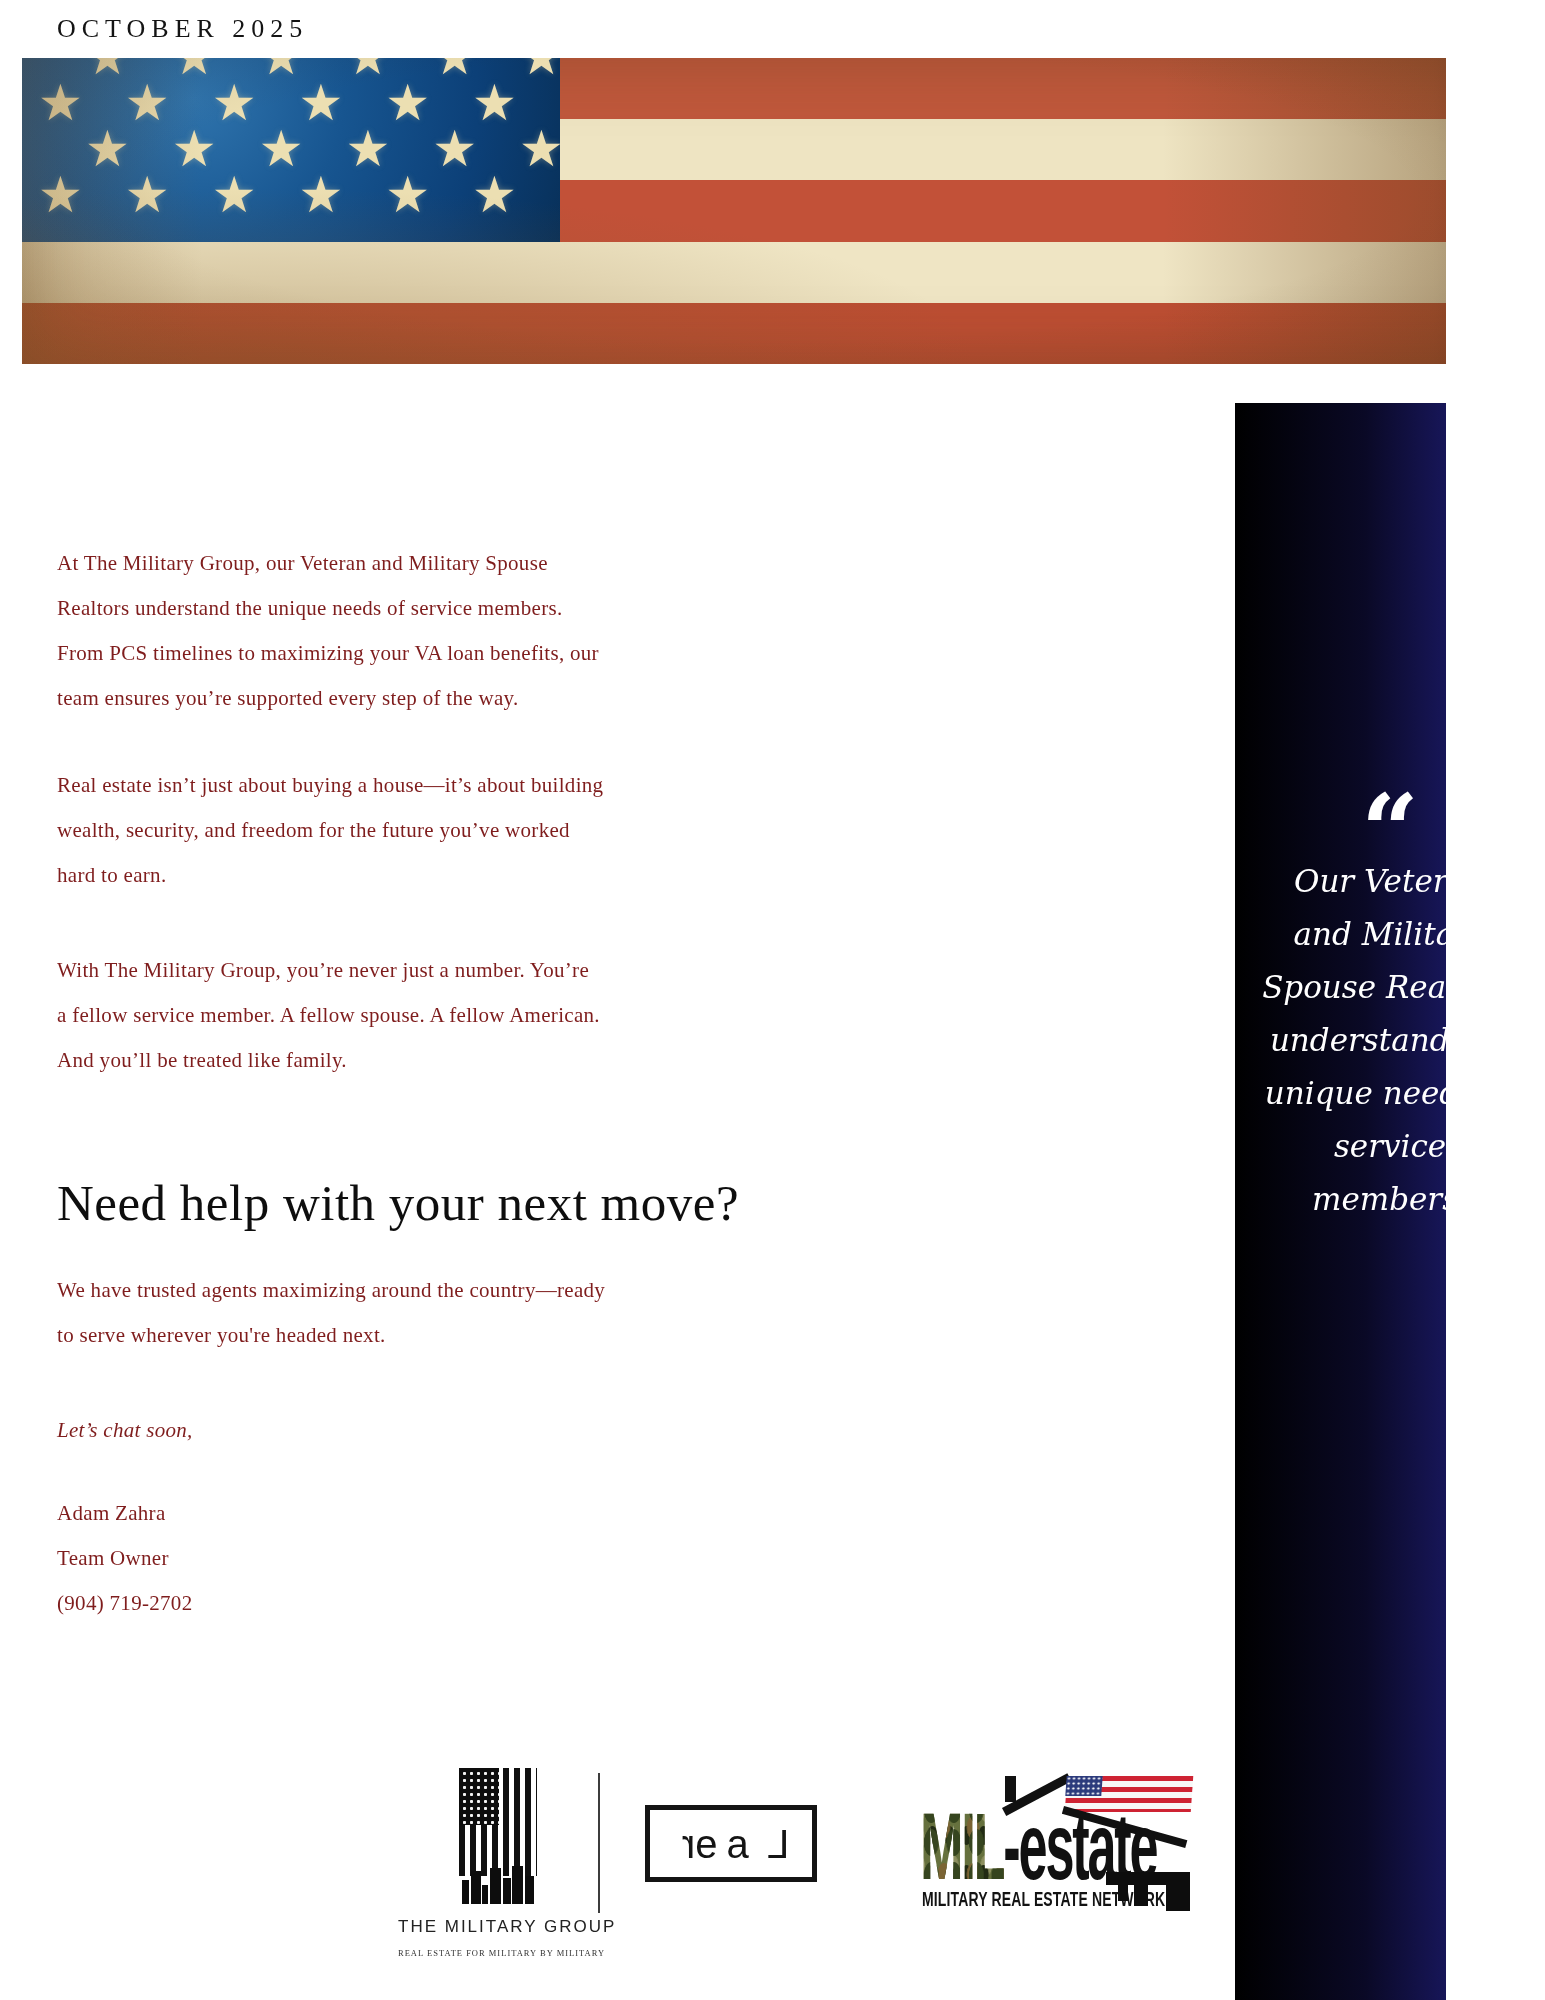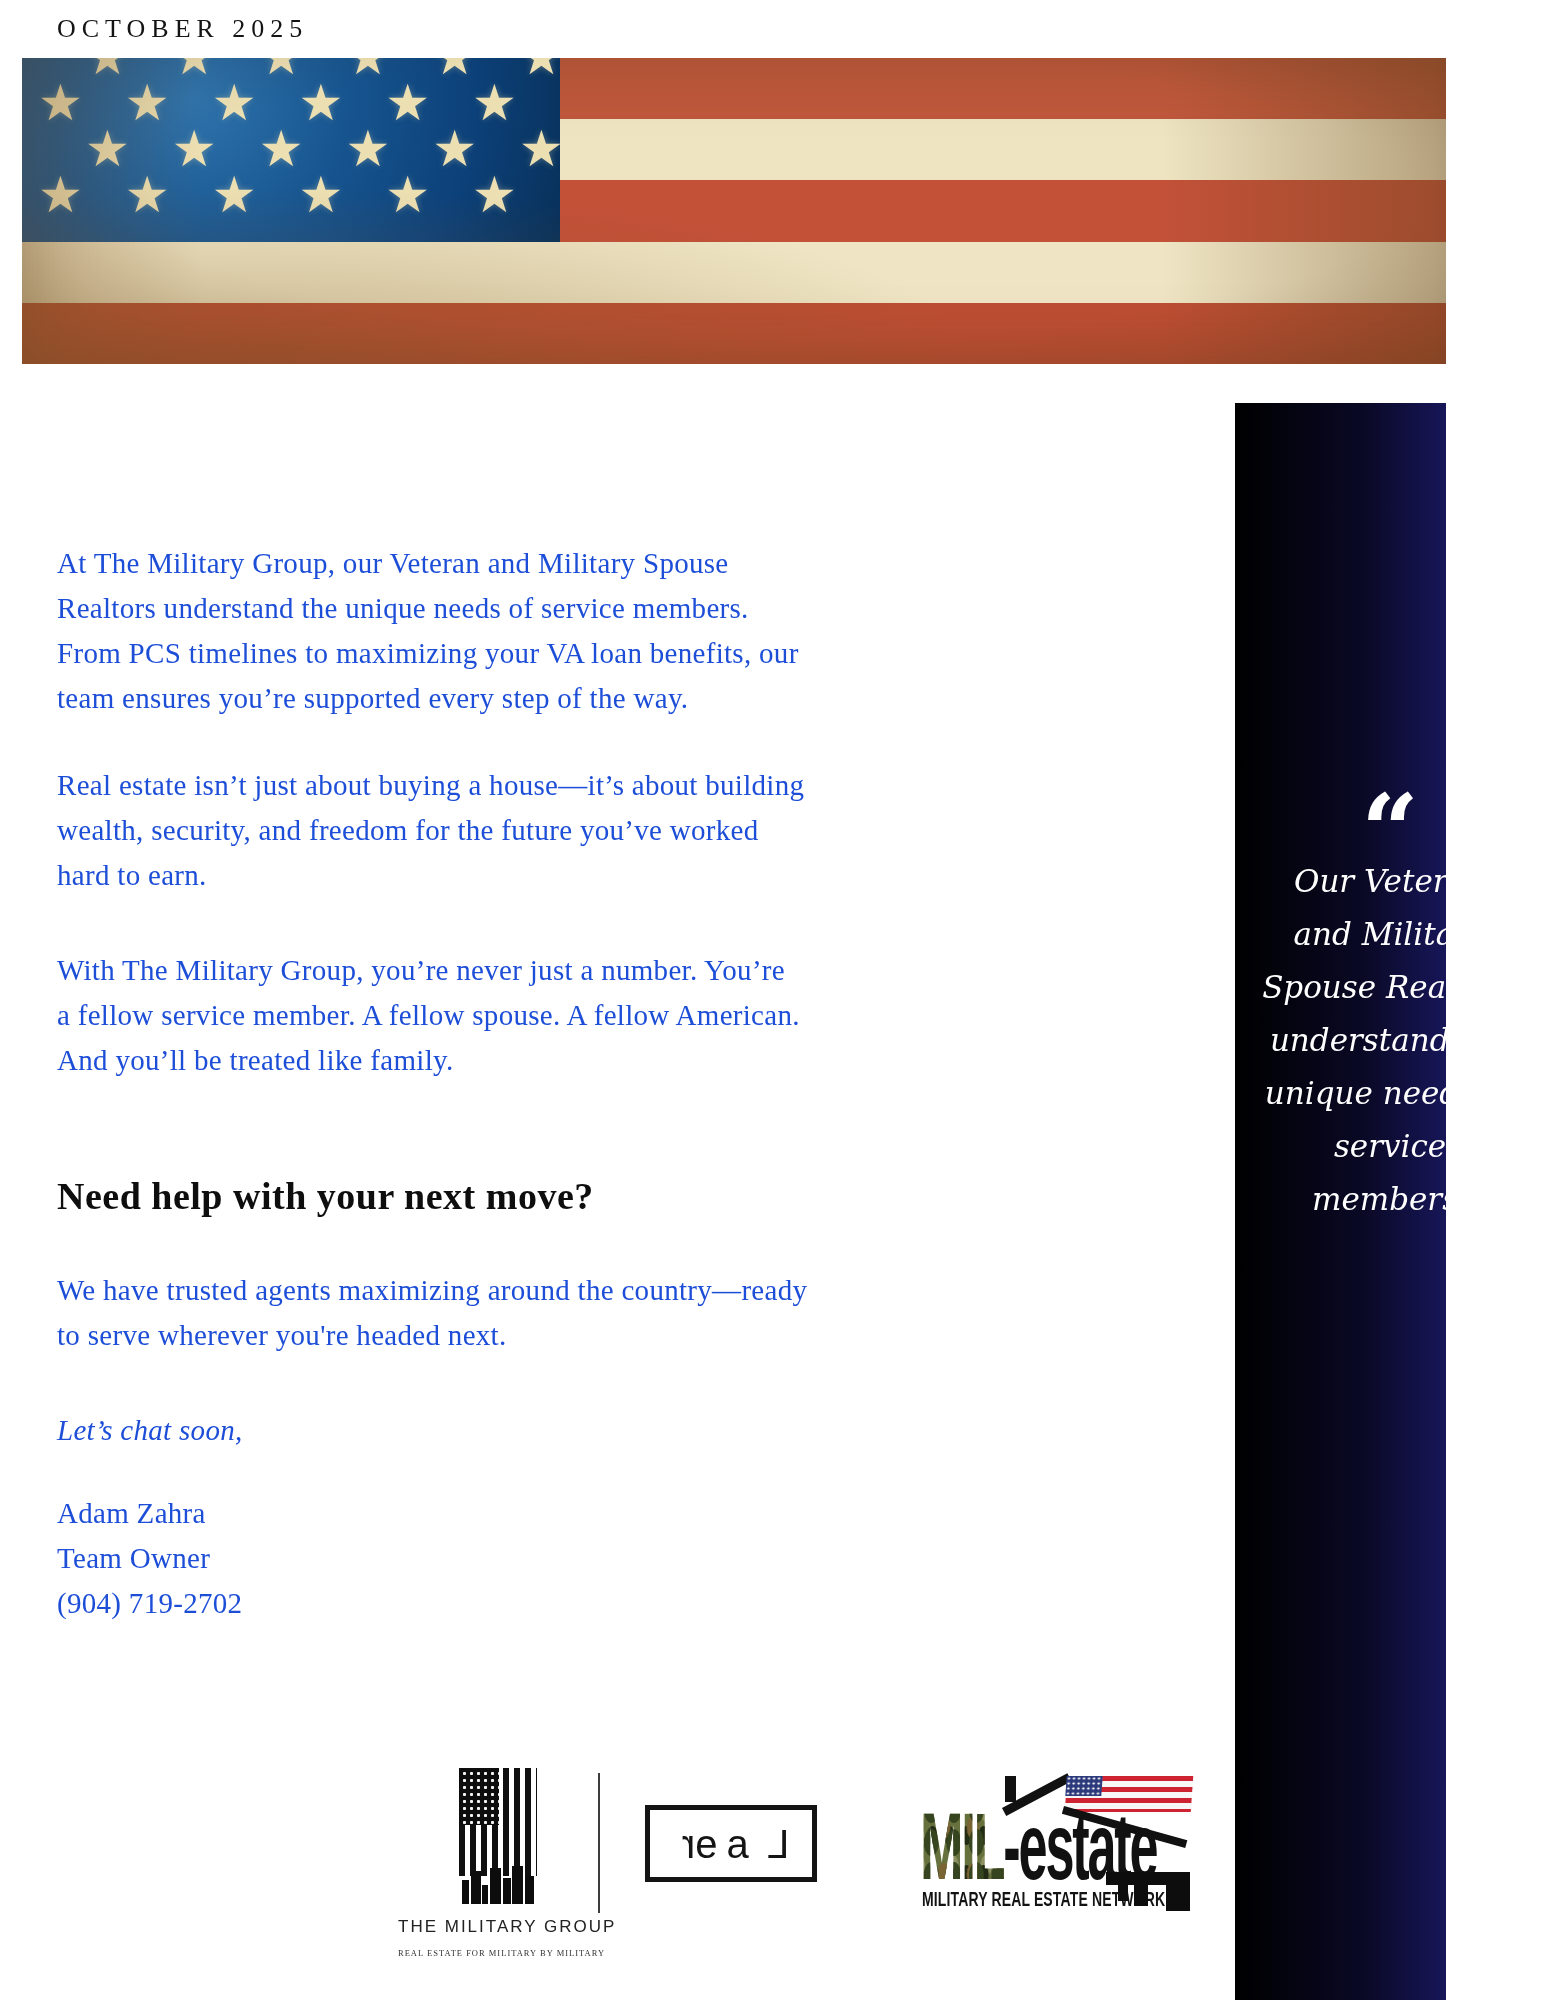--- a/index.html
+++ b/index.html
@@ -73,25 +73,25 @@
     font-size:31px; line-height:53px; white-space:pre-line;
   }
 
   
   .h1 {
     position:absolute; left:57px; top:444px; width:1000px;
     font-weight:bold; font-size:40px; color:#0e0e0e; letter-spacing:0.5px;
   }
   .h2 {
     position:absolute; left:57px; top:1174px; width:1000px;
-    font-weight:bold; font-size:38px; color:#0e0e0e; letter-spacing:0.5px;
+    font-weight:normal; font-size:51px; color:#0e0e0e; letter-spacing:0.5px;
   }
   .para {
     position:absolute; left:57px; width:1050px;
-    font-size:29px; line-height:45px; color:#1d4ed8;
+    font-size:21px; line-height:45px; color:#7f1d1d;
     letter-spacing:0.3px; white-space:pre-line;
   }
   .p1 { top:541px; }
   .p2 { top:763px; }
   .p3 { top:948px; }
   .p4 { top:1268px; }
   .closing { top:1408px;font-style:italic; }
   .signature { top:1491px; }
 
   

